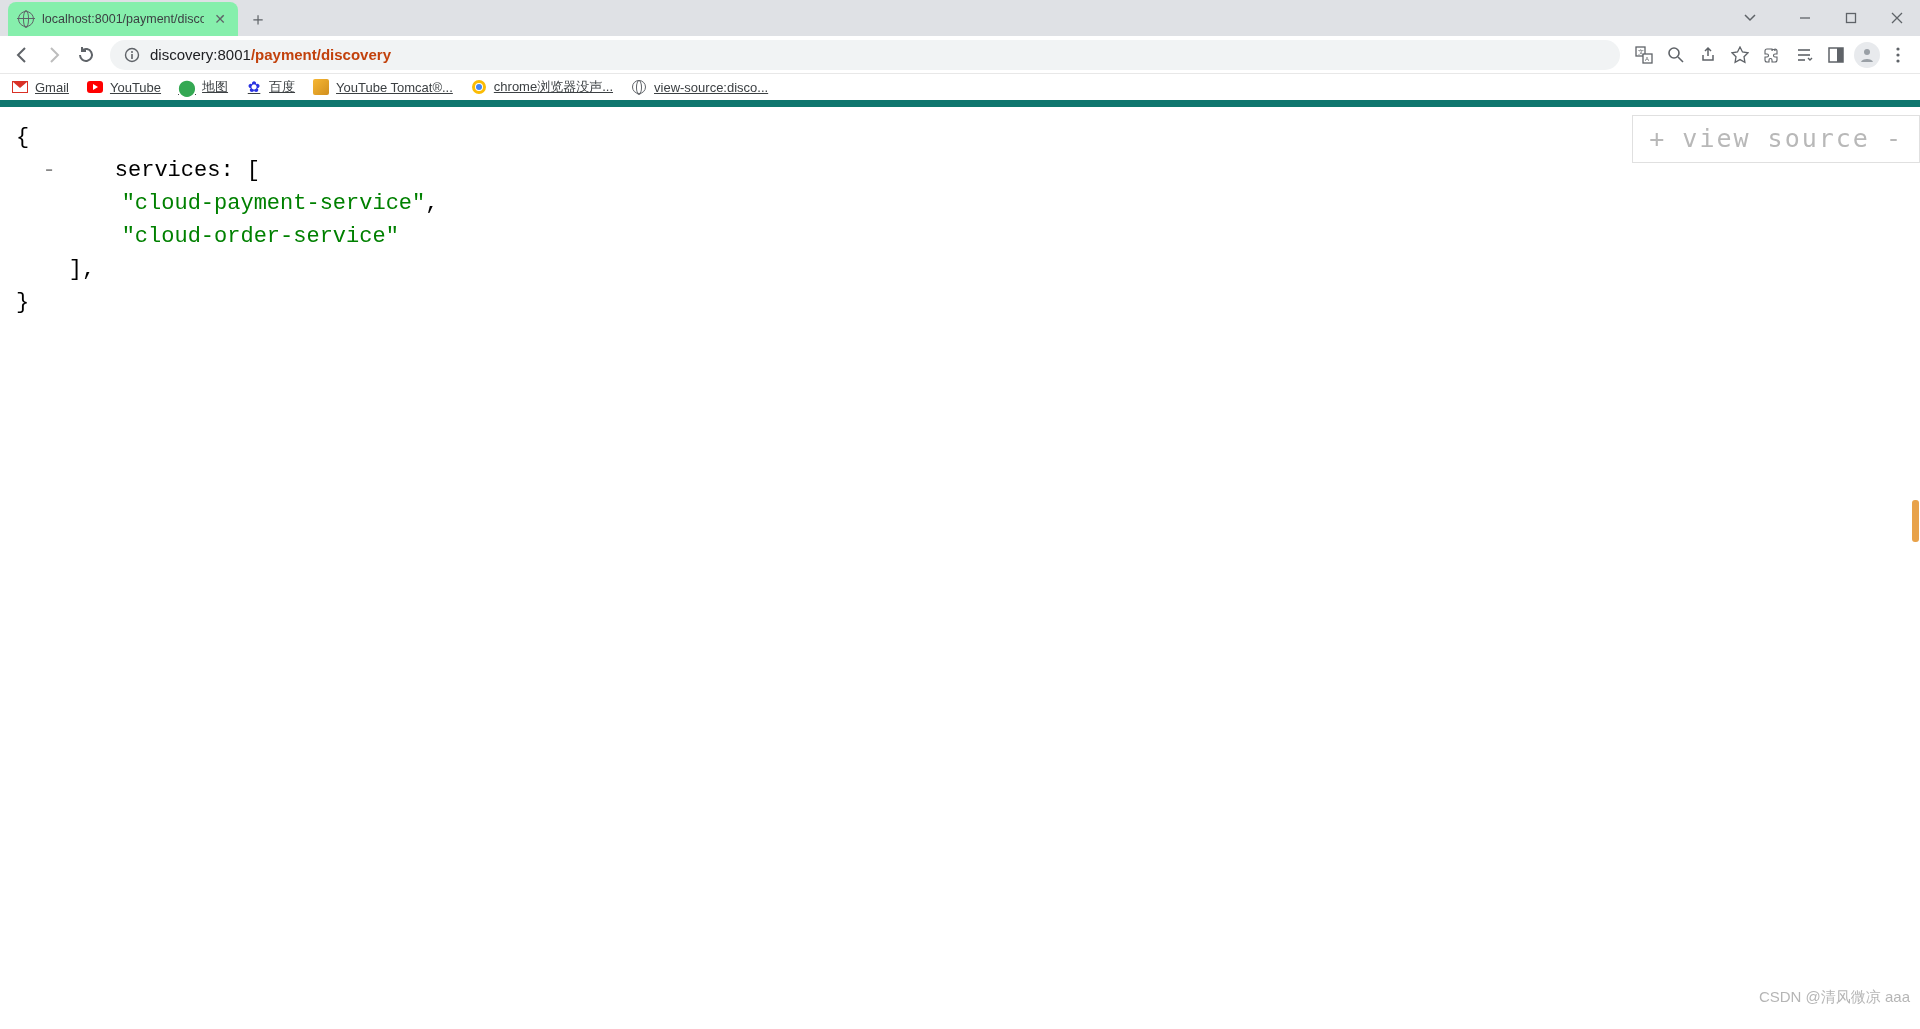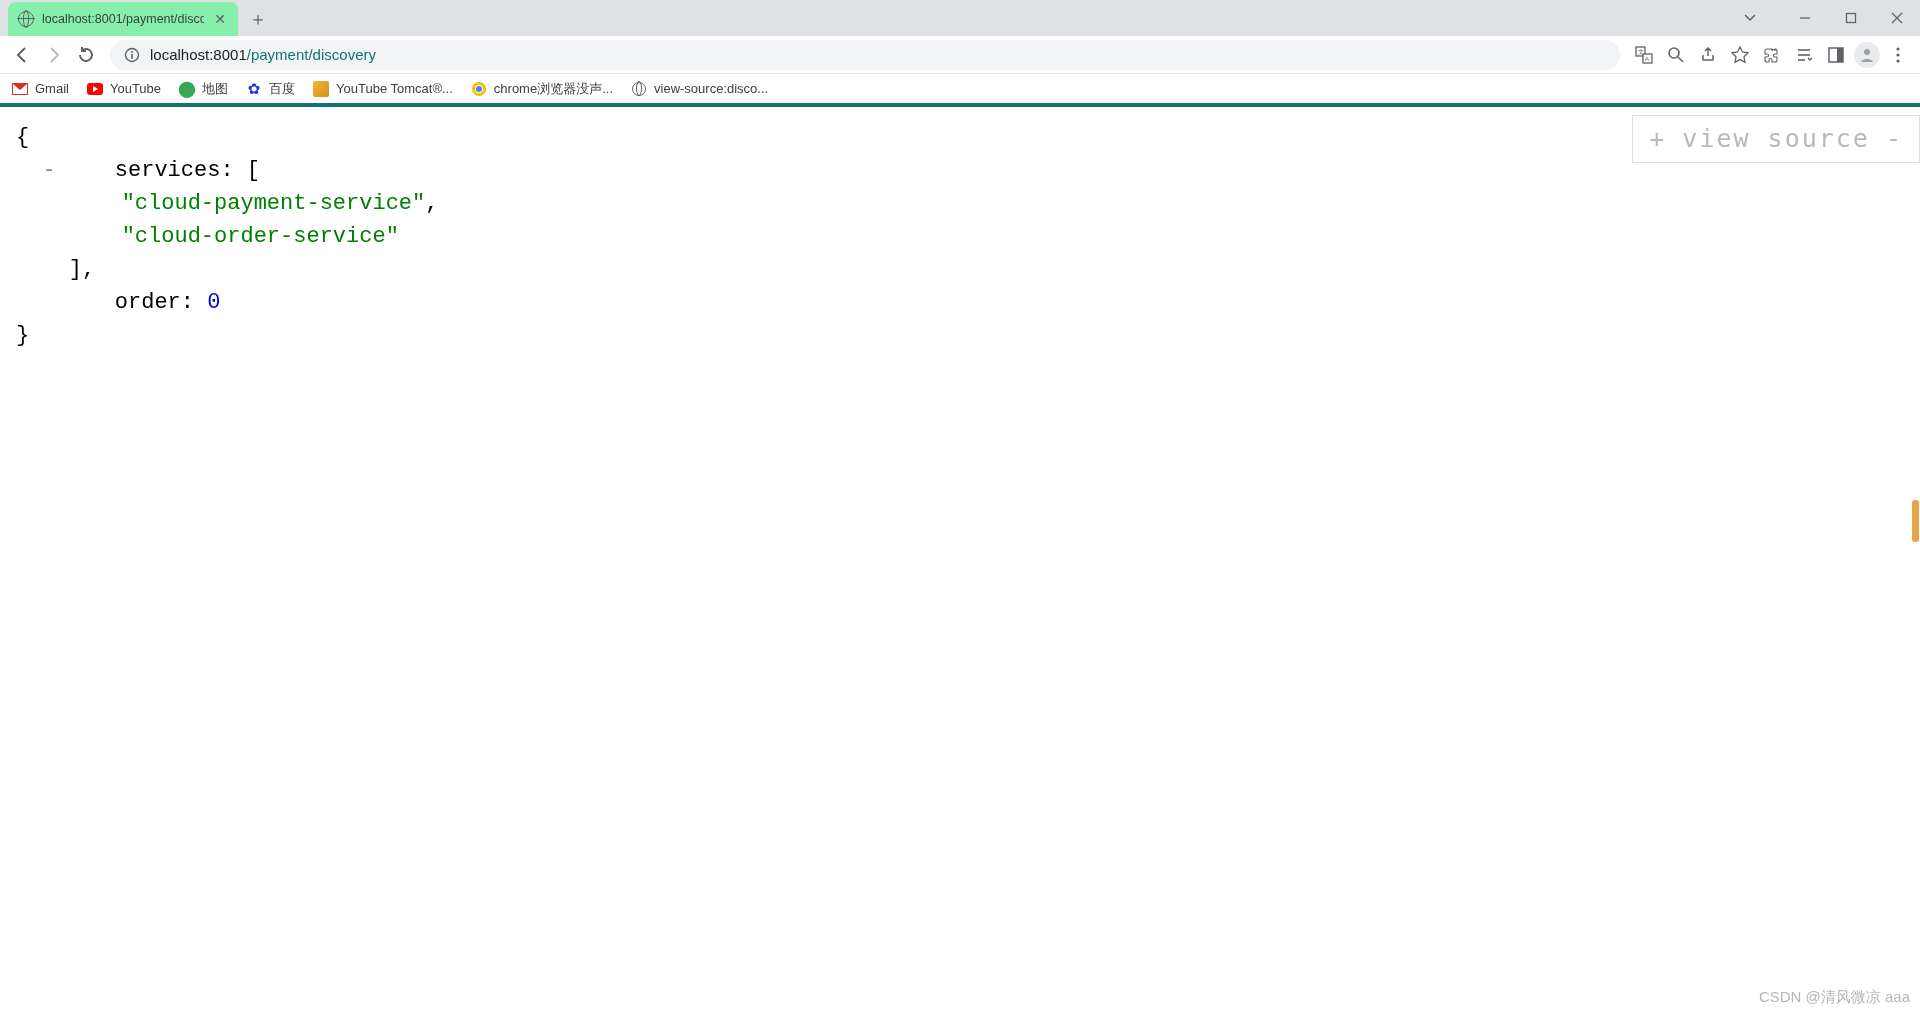--- a/index.html
+++ b/index.html
@@ -18,26 +18,26 @@
     .win-controls div { width: 46px; display: flex; align-items: center; justify-content: center; color: #5f6368; }
     .dropdown-tabs { position: absolute; right: 150px; top: 0; height: 36px; width: 40px; display: flex; align-items: center; justify-content: center; color: #5f6368; }
 
     
     .toolbar { height: 38px; background: #fff; display: flex; align-items: center; padding: 0 8px; gap: 4px; border-bottom: 1px solid #e8e8e8; }
     .tool-icon { width: 28px; height: 28px; display: flex; align-items: center; justify-content: center; color: #5f6368; border-radius: 50%; }
     .tool-icon.disabled { color: #bdbdbd; }
     .omnibox { flex: 1; height: 30px; background: #f1f3f4; border-radius: 15px; display: flex; align-items: center; padding: 0 14px; gap: 10px; margin: 0 6px; }
     .omnibox .site-info { color: #5f6368; }
     .omnibox .url { font-size: 15px; color: #202124; flex: 1; }
-    .omnibox .url .dim { color: #0f766e; }
+    .omnibox .url .dim { color: #c2410c; font-weight: bold; }
     .right-icons { display: flex; align-items: center; gap: 4px; }
     .avatar { width: 26px; height: 26px; border-radius: 50%; background: #e8eaed; display: flex; align-items: center; justify-content: center; }
 
     
-    .bookmarks { height: 33px; background: #fff; display: flex; align-items: center; padding: 0 12px; gap: 18px; border-bottom: 4px solid #0f766e; font-size: 13px; color: #3c4043; }
+    .bookmarks { height: 33px; background: #fff; display: flex; align-items: center; padding: 0 12px; gap: 18px; border-bottom: 7px solid #0f766e; font-size: 13px; color: #3c4043; text-decoration: underline; }
     .bm { display: flex; align-items: center; gap: 7px; cursor: pointer; white-space: nowrap; }
     .bm-icon { width: 16px; height: 16px; display: flex; align-items: center; justify-content: center; font-size: 12px; flex-shrink: 0; }
     .gmail-ico { width: 16px; height: 12px; border: 1.5px solid #d93025; position: relative; }
     .gmail-ico::after { content: ""; position: absolute; top: 0; left: 0; right: 0; border-left: 7px solid transparent; border-right: 7px solid transparent; border-top: 6px solid #d93025; }
     .yt-ico { width: 16px; height: 12px; background: #f00; border-radius: 3px; position: relative; }
     .yt-ico::after { content: ""; position: absolute; left: 6px; top: 3px; border-left: 5px solid #fff; border-top: 3px solid transparent; border-bottom: 3px solid transparent; }
     .pin-ico { color: #34a853; font-size: 16px; }
     .baidu-ico { color: #2932e1; font-size: 15px; }
     .tomcat-ico { width:16px; height:16px; background: linear-gradient(135deg,#f7b733,#d18f1e); border-radius:2px; }
     .chrome-ico { width:14px; height:14px; border-radius:50%; border:3px solid #fbbc05; position:relative; }
@@ -115,21 +115,21 @@
       </svg>
     </div>
   <div class="omnibox">
     <span class="site-info">
         <svg width="16" height="16" viewBox="0 0 16 16">
           <circle cx="8" cy="8" r="6.5" stroke="#5f6368" stroke-width="1.4" fill="none"></circle>
           <circle cx="8" cy="5" r="1" fill="#5f6368"></circle>
           <rect x="7.2" y="7" width="1.6" height="5" fill="#5f6368"></rect>
         </svg>
       </span>
-    <span class="url"><span>localhost:8001</span><span class="dim">/payment/discovery</span></span>
+    <span class="url"><span>discovery:8001</span><span class="dim">/payment/discovery</span></span>
   </div>
   <div class="right-icons">
     <div class="tool-icon">
         <svg width="18" height="18" viewBox="0 0 18 18">
           <rect x="1" y="1" width="9" height="9" stroke="#5f6368" stroke-width="1.3" fill="none"></rect>
           <rect x="8" y="8" width="9" height="9" stroke="#5f6368" stroke-width="1.3" fill="#fff"></rect>
           <text x="3" y="8" font-size="6" fill="#5f6368">文</text>
           <text x="10" y="15" font-size="6" fill="#5f6368">A</text>
         </svg>
       </div>
@@ -231,18 +231,17 @@
     <span class="pm">+</span>
     <span>view source</span>
     <span class="pm">-</span>
   </div>
 
   <div class="json-line">{</div>
   <div class="json-line">  <span class="toggle">-</span> <span class="key">services</span><span>: [</span></div>
   <div class="json-line">        <span class="str">"cloud-payment-service"</span><span>,</span></div>
   <div class="json-line">        <span class="str">"cloud-order-service"</span></div>
   <div class="json-line">    <span>],</span></div>
-  <div class="json-line">    <span class="key">order</span><span>: </span><span class="num">0</span></div>
   <div class="json-line">}</div>
 </div>
 
 <div class="side-handle"></div>
 <div class="watermark">CSDN @清风微凉 aaa</div>
 
 </body></html>

